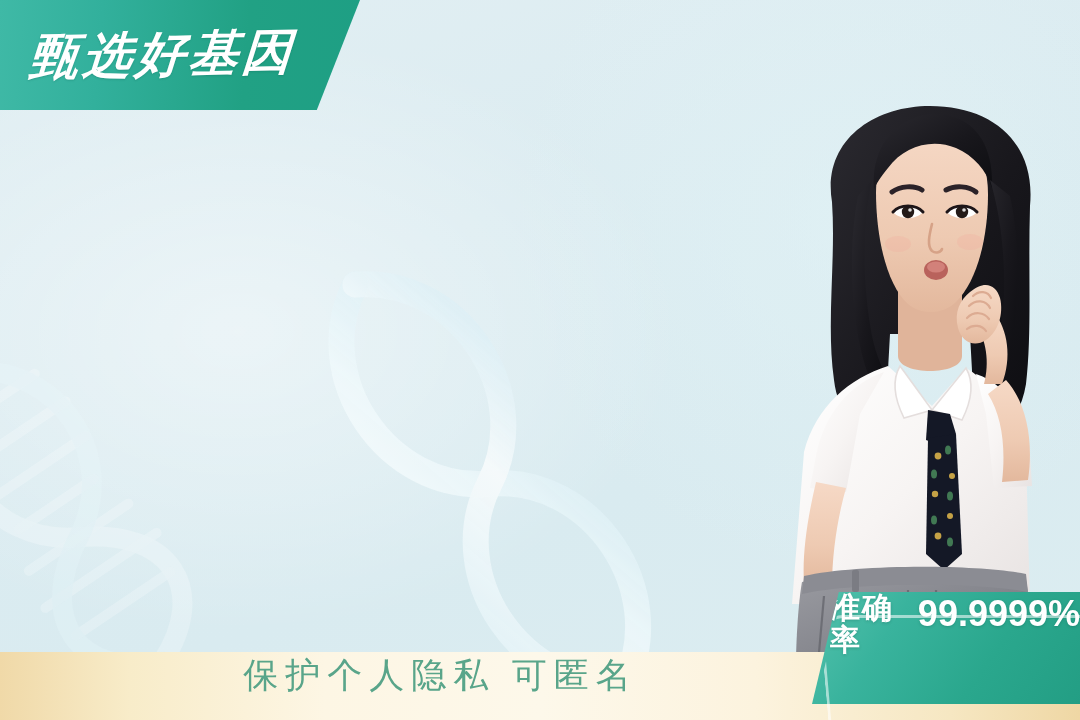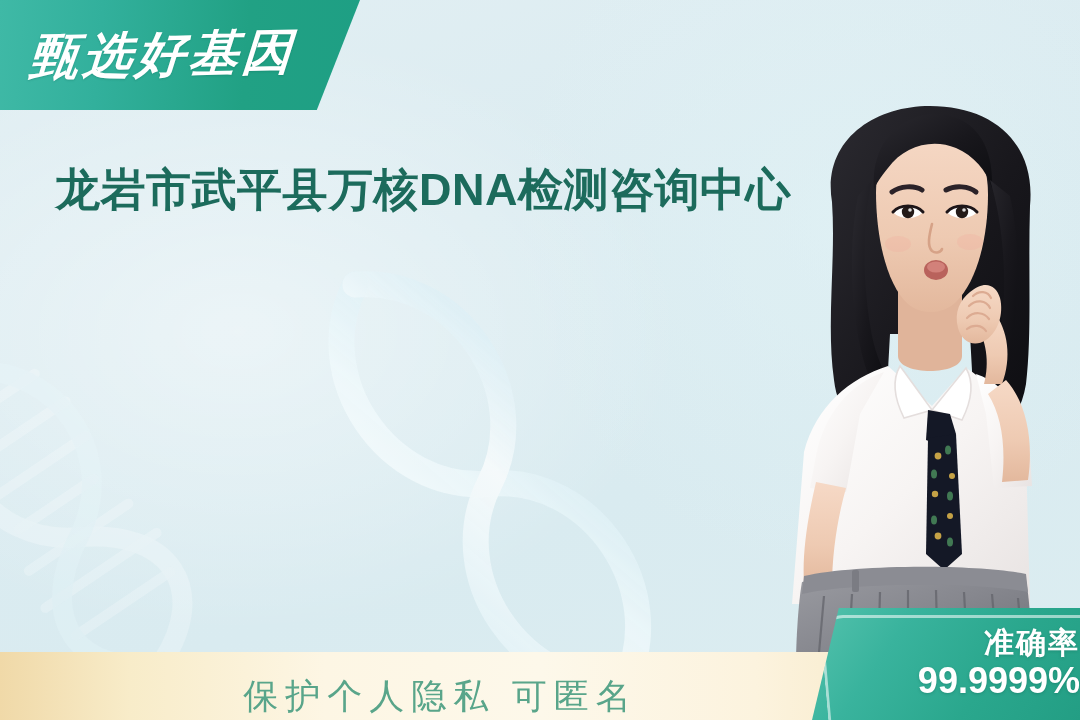--- a/index.html
+++ b/index.html
@@ -134,46 +134,46 @@
     height: 68px;
     background: linear-gradient(90deg,
       #f0d9a8 0%,
       #f8ecc9 12%,
       #fdf6e4 30%,
       #fdf8ea 50%,
       #fcf3de 70%,
       #f6e7c2 88%,
       #efd7a4 100%);
     display: flex;
-    align-items: flex-end;
+    align-items: flex-start;
     justify-content: center;
     padding-left: 41px;
   }
   .privacy-text {
     font-size: 35px;
     color: #59a58a;
     letter-spacing: 7px;
     font-weight: 400;
     transform: translateX(-120px);
     white-space: nowrap;
   }
 
   
   .accuracy-badge {
     position: absolute;
     right: 0;
-    bottom: 0;
+    bottom: 16px;
     width: 268px;
     height: 112px;
     background: linear-gradient(125deg, #54c2ad 0%, #39b39d 30%, #2aa78d 65%, #239e84 100%);
     clip-path: polygon(10% 0, 100% 0, 100% 100%, 0 100%);
     border-top-left-radius: 26px;
     display: flex;
-    flex-direction: column;
-    align-items: flex-end;
+    flex-direction: row;
+    align-items: flex-start;
     justify-content: center;
     overflow: hidden;
   }
   .accuracy-outline {
     position: absolute;
     right: 0;
     bottom: 0;
     width: 268px;
     height: 112px;
     clip-path: polygon(10% 0, 100% 0, 100% 100%, 0 100%);
@@ -411,21 +411,20 @@
         <line x1="238" y1="514" x2="244" y2="580"></line>
       </g>
     </g>
   </svg>
 
   <div class="logo-badge"></div>
   <div class="logo-badge-inner">
     <div class="logo-text">甄选好基因</div>
   </div>
 
-  <h1 class="headline">龙岩市武平县万核DNA检测咨询中心</h1>
 
 
   <div class="privacy-bar">
     <div class="privacy-text">保护个人隐私 可匿名</div>
   </div>
 
   <div class="accuracy-badge">
     <div class="accuracy-label">准确率</div>
     <div class="accuracy-value">99.9999%</div>
   </div>

